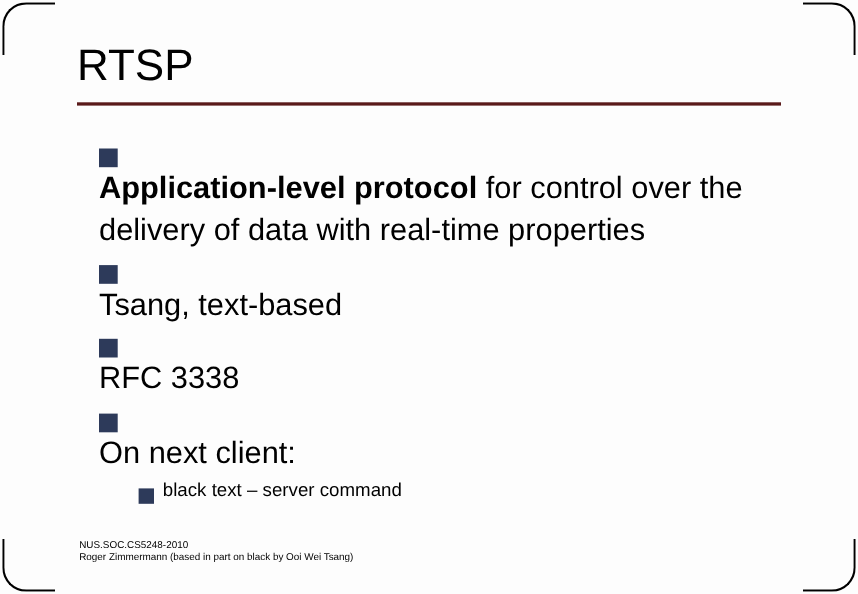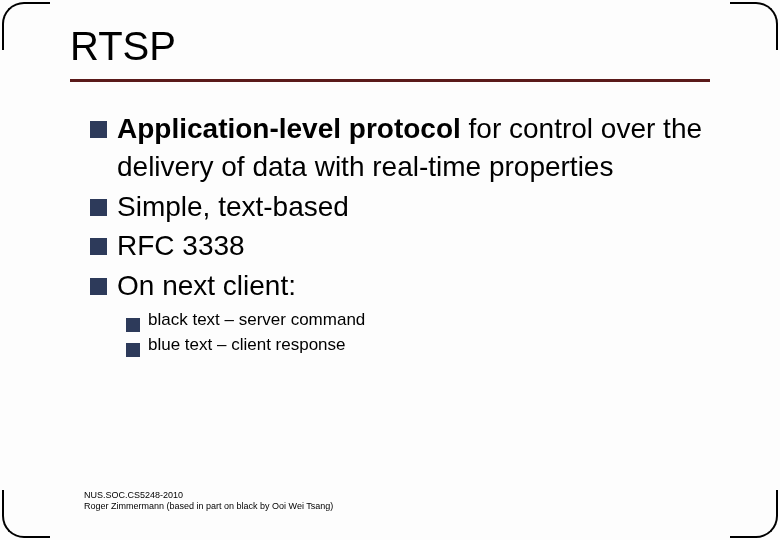--- a/index.html
+++ b/index.html
@@ -8,21 +8,21 @@
     height: 540px;
     background: #fdfdfd;
     font-family: Verdana, Geneva, sans-serif;
     position: relative;
     overflow: hidden;
   }
   .slide {
     width: 780px;
     height: 540px;
     position: relative;
-    padding: 24px 70px 0 70px;
+    padding: 38px 70px 0 70px;
     border-radius: 22px;
   }
   .corner {
     position: absolute;
     width: 48px;
     height: 48px;
     border: 2px solid #000;
     background: transparent;
   }
   .corner.tl { top: 2px; left: 2px; border-right: none; border-bottom: none; border-top-left-radius: 22px; }
@@ -41,20 +41,21 @@
   .content {
     padding-left: 20px;
   }
   .bullet-item {
     display: flex;
     align-items: flex-start;
     margin-bottom: 2px;
     font-size: 28px;
     line-height: 1.35;
     color: #000;
+    flex-direction: column;
   }
   .bullet-square {
     width: 17px;
     height: 17px;
     background: #2d3a5a;
     flex-shrink: 0;
     margin-top: 11px;
     margin-right: 10px;
   }
   .bullet-text {
@@ -74,21 +75,21 @@
     width: 14px;
     height: 14px;
     background: #2d3a5a;
     flex-shrink: 0;
     margin-top: 11px;
     margin-right: 8px;
   }
   .bold { font-weight: bold; }
   .footer {
     position: absolute;
-    left: 84px;
+    left: 72px;
     bottom: 28px;
     font-size: 9px;
     line-height: 1.25;
     color: #000;
     font-family: Arial, sans-serif;
   }
 </style>
 </head>
 <body>
 
@@ -102,42 +103,38 @@
 
   <div class="content">
 
     <div class="bullet-item">
       <div class="bullet-square"></div>
       <div class="bullet-text"><span class="bold">Application-level protocol</span><span> for control over the delivery of data with real-time properties</span></div>
     </div>
 
     <div class="bullet-item">
       <div class="bullet-square"></div>
-      <div class="bullet-text">Simple, text-based</div>
+      <div class="bullet-text">Tsang, text-based</div>
     </div>
 
     <div class="bullet-item">
       <div class="bullet-square"></div>
       <div class="bullet-text">RFC 3338</div>
     </div>
 
     <div class="bullet-item">
       <div class="bullet-square"></div>
       <div class="bullet-text">On next client:</div>
     </div>
 
     <div class="sub-list">
       <div class="sub-item">
         <div class="sub-square"></div>
         <div>black text – server command</div>
       </div>
-      <div class="sub-item">
-        <div class="sub-square"></div>
-        <div>blue text – client response</div>
-      </div>
     </div>
 
   </div>
 
   <div class="footer">
     <div>NUS.SOC.CS5248-2010</div>
     <div>Roger Zimmermann (based in part on black by Ooi Wei Tsang)</div>
   </div>
 </div>
 

